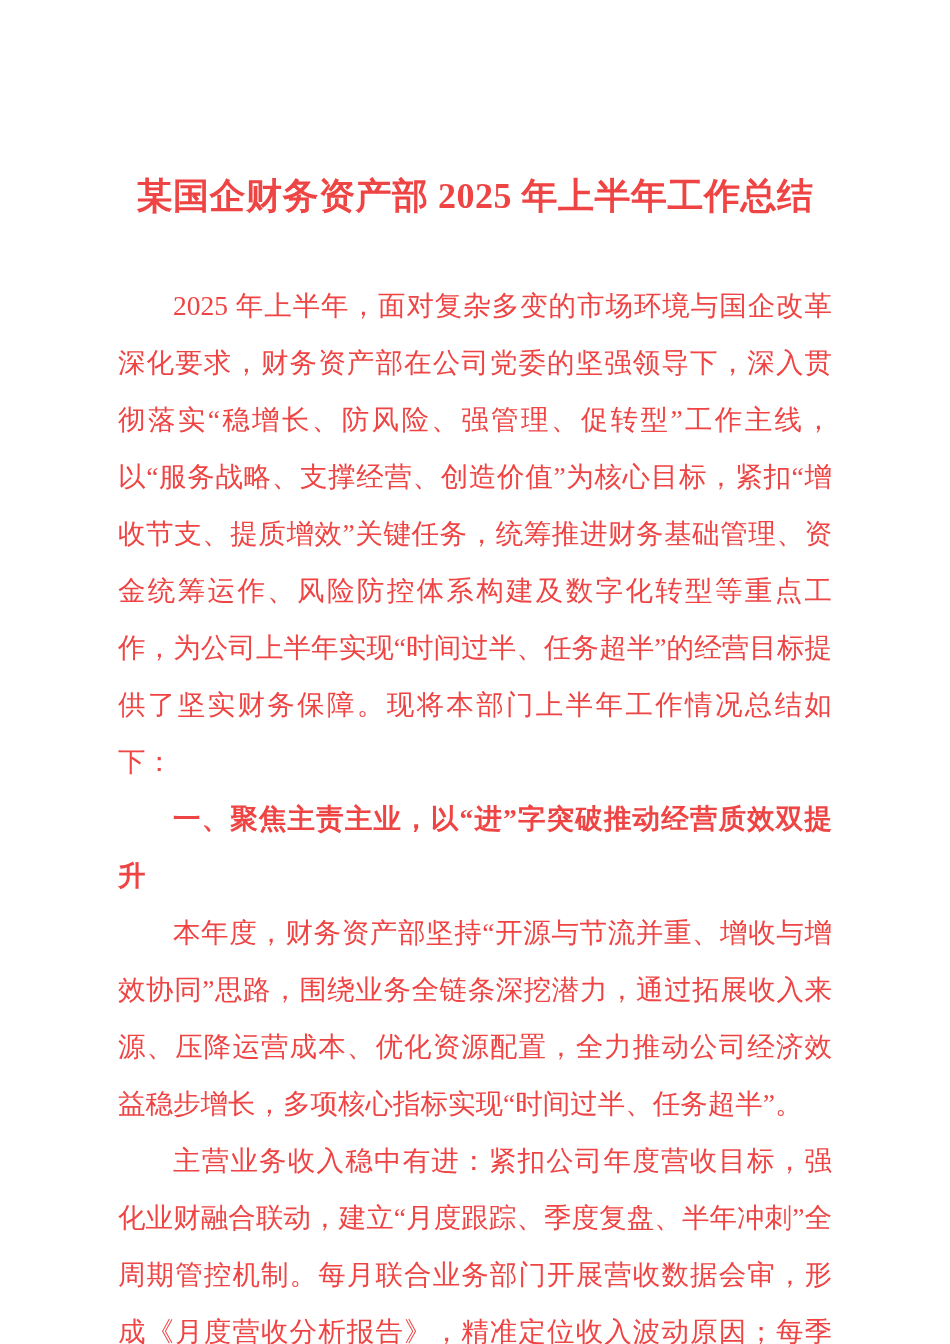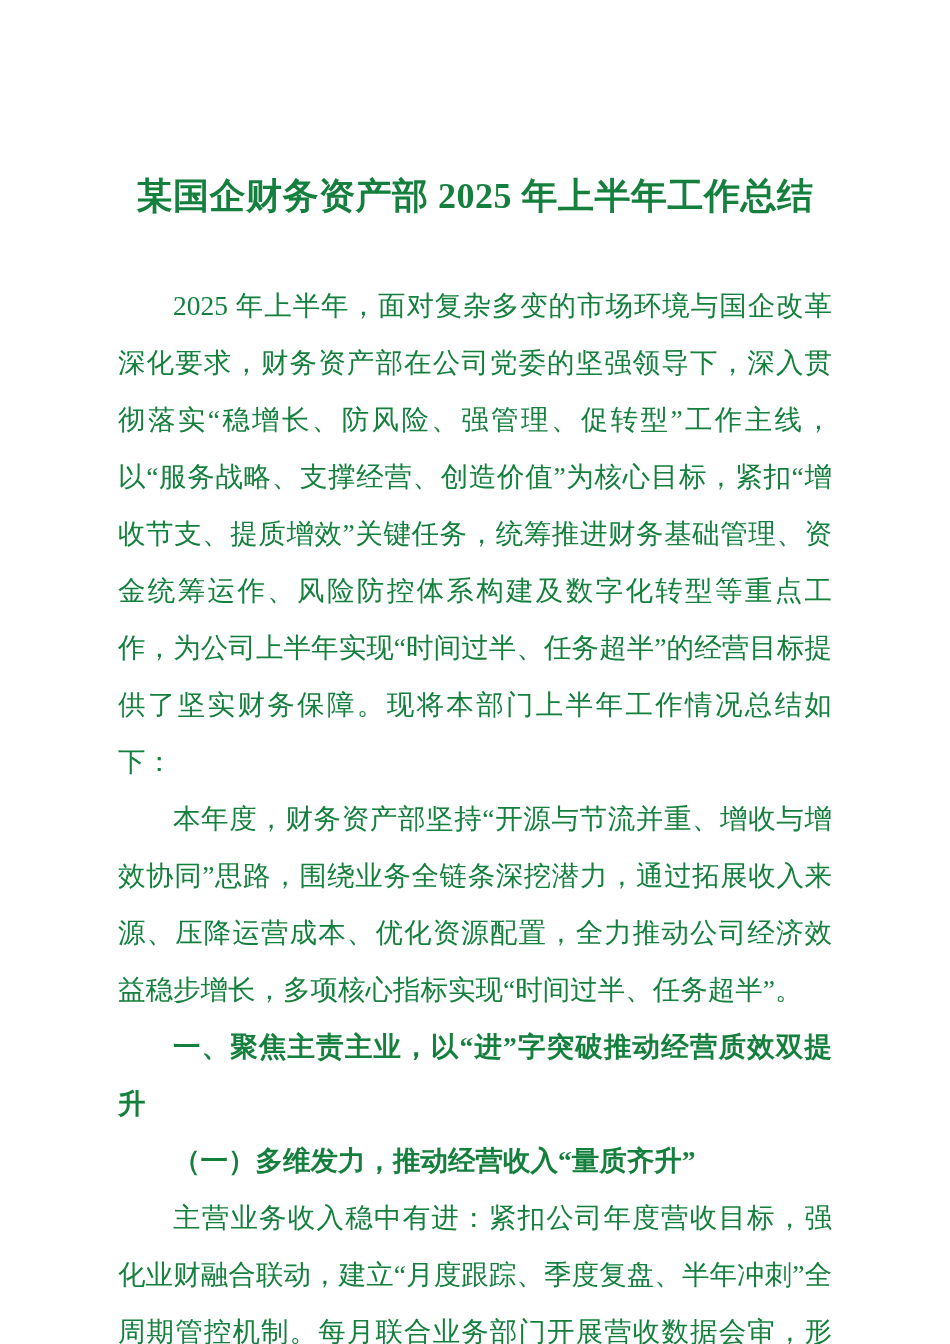--- a/index.html
+++ b/index.html
@@ -8,21 +8,21 @@
     background: #ffffff;
   }
   .page {
     position: relative;
     width: 950px;
     height: 1344px;
     box-sizing: border-box;
     margin: 0 auto;
     padding: 171px 118px 0 118px;
     background: #ffffff;
-    color: #15803d;
+    color: #ef4444;
     font-family: "Liberation Serif", "DejaVu Serif", serif;
     overflow: hidden;
   }
   .doc-title {
     margin: 0 0 56px 0;
     font-size: 36px;
     line-height: 50px;
     font-weight: bold;
     text-align: center;
     letter-spacing: 0.5px;
@@ -41,20 +41,19 @@
   }
 </style>
 </head>
 <body>
 
 <div class="page">
   <h1 class="doc-title">某国企财务资产部 2025 年上半年工作总结</h1>
 
   <p class="para">2025 年上半年，面对复杂多变的市场环境与国企改革深化要求，财务资产部在公司党委的坚强领导下，深入贯彻落实“稳增长、防风险、强管理、促转型”工作主线，以“服务战略、支撑经营、创造价值”为核心目标，紧扣“增收节支、提质增效”关键任务，统筹推进财务基础管理、资金统筹运作、风险防控体系构建及数字化转型等重点工作，为公司上半年实现“时间过半、任务超半”的经营目标提供了坚实财务保障。现将本部门上半年工作情况总结如下：</p>
 
+  <p class="para heading-1">一、聚焦主责主业，以“进”字突破推动经营质效双提升</p>
+
   <p class="para">本年度，财务资产部坚持“开源与节流并重、增收与增效协同”思路，围绕业务全链条深挖潜力，通过拓展收入来源、压降运营成本、优化资源配置，全力推动公司经济效益稳步增长，多项核心指标实现“时间过半、任务超半”。</p>
 
-  <p class="para heading-1">一、聚焦主责主业，以“进”字突破推动经营质效双提升</p>
-
-  <p class="para heading-2">（一）多维发力，推动经营收入“量质齐升”</p>
 
   <p class="para">主营业务收入稳中有进：紧扣公司年度营收目标，强化业财融合联动，建立“月度跟踪、季度复盘、半年冲刺”全周期管控机制。每月联合业务部门开展营收数据会审，形成《月度营收分析报告》，精准定位收入波动原因；每季度组织经营复盘会，针对短板业务制定专项提升方案。上半年，公司累计实现营业收入 XX 亿元，完成年度目标的 58%，同比增长 93%；</p>
 </div>
 
 </body></html>

